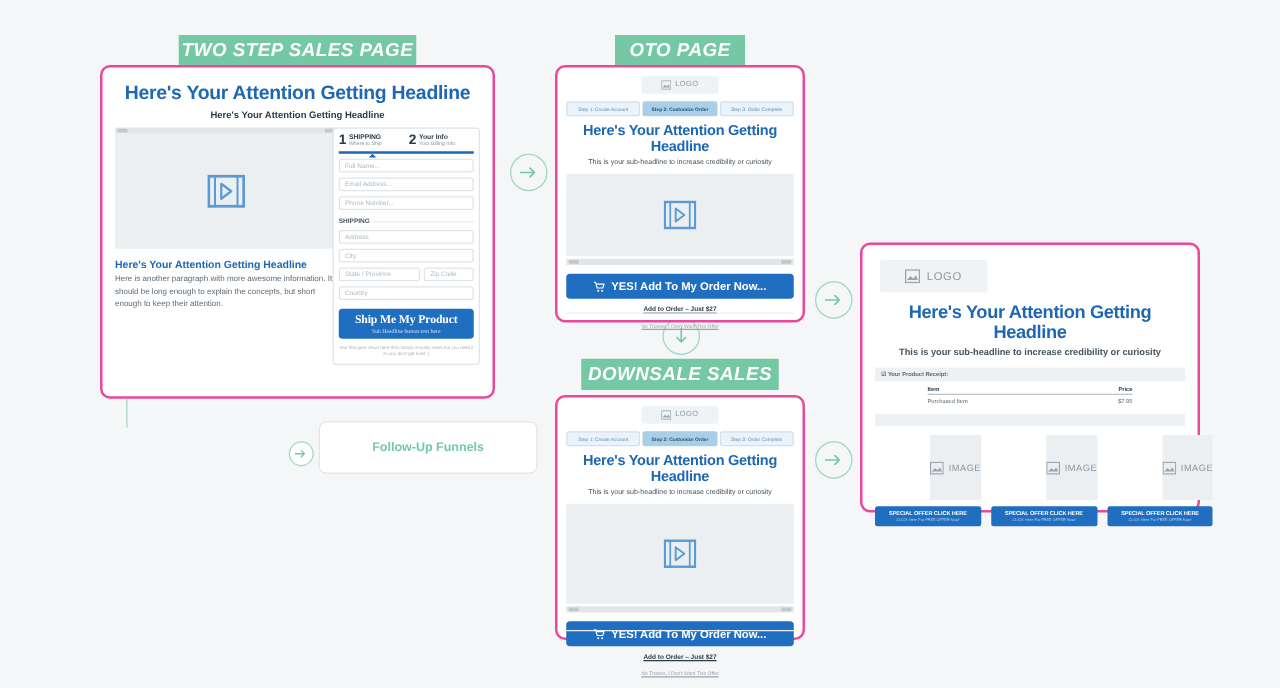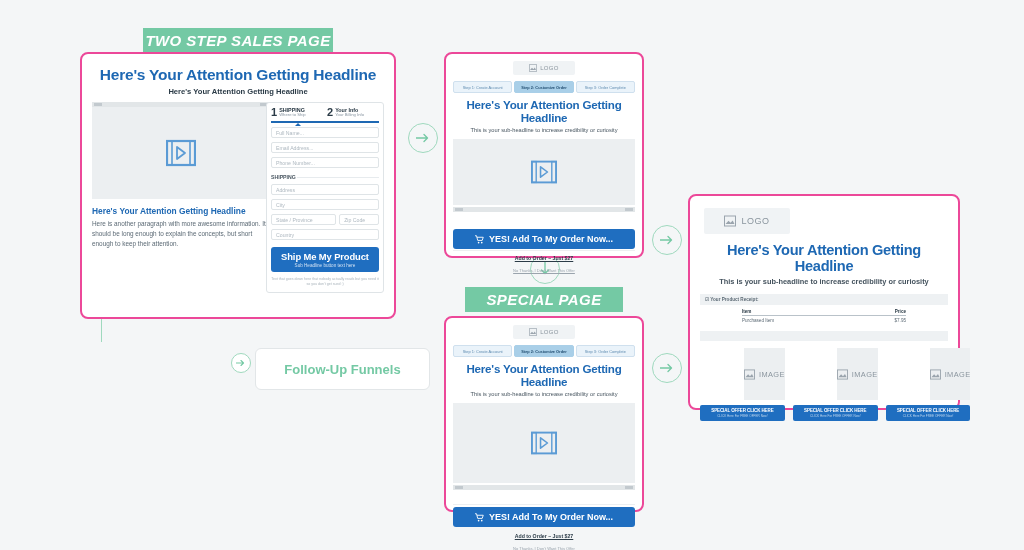--- a/index.html
+++ b/index.html
@@ -46,41 +46,41 @@
   .step-t1{font-size:5.4px;font-weight:bold;color:#2b3b47;line-height:1.15;}
   .step-t2{font-size:4.2px;color:#8794a0;line-height:1.15;}
   .caret{position:absolute;left:24px;bottom:-5px;width:0;height:0;
          border-left:3px solid transparent;border-right:3px solid transparent;border-bottom:3px solid #1e68b3;}
   .fld{border:1px solid #dfe4e7;border-radius:2px;height:11px;margin-top:4px;
        display:flex;align-items:center;padding-left:4px;color:#aeb8c0;font-size:5.2px;box-sizing:border-box;}
   .fld-row{display:flex;gap:3px;}
   .fld-row .fld{margin-top:4px;}
   .sect{font-size:5.2px;font-weight:bold;color:#4a5762;margin-top:6px;position:relative;}
   .sect:after{content:"";position:absolute;left:26px;right:0;top:50%;height:1px;background:#e7ebee;}
-  .cta{background:#1f6ec0;border-radius:3px;margin-top:7px;padding:4px 0;text-align:center;}
+  .cta{background:#1f6ec0;border-radius:3px;margin-top:7px;padding:4px 0;text-align:center;font-family:Liberation Serif, serif;}
   .cta-main{color:#fff;font-weight:bold;font-size:9.4px;letter-spacing:-.1px;}
   .cta-sub{color:#cfe0f2;font-size:4.6px;margin-top:1px;}
   .fineprint{color:#a9b3bb;font-size:3.6px;text-align:center;line-height:1.5;margin-top:5px;}
   #card-oto{left:444px;top:52px;width:200px;height:206px;}
   #card-down{left:444px;top:316px;width:200px;height:196px;}
   .m-logo{display:flex;align-items:center;justify-content:center;gap:3px;background:#f0f3f5;
           width:62px;margin:7px auto 0;padding:3px 0;border-radius:2px;}
   .m-logo span{font-size:6px;color:#8a959e;letter-spacing:.3px;}
   .m-steps{display:flex;gap:2px;margin:6px 7px 0;}
   .m-step{flex:1;border:1px solid #cfe0ee;background:#eaf3fa;border-radius:2px;
           text-align:center;font-size:3.9px;color:#5e8bb0;padding:2.5px 0;
           overflow:hidden;white-space:nowrap;}
   .m-step.active{background:#a9cfe8;color:#234f72;border-color:#a9cfe8;font-weight:bold;}
   .m-head{color:#1e68b3;font-weight:bold;font-size:11.6px;text-align:center;margin:5px 6px 0;letter-spacing:-.2px;}
   .m-sub{color:#46545f;font-size:5.7px;text-align:center;margin-top:3px;}
   .m-media{background:#eceff1;margin:6px 7px 0;height:66px;display:flex;align-items:center;justify-content:center;}
   #card-down .m-media{height:80px;}
   .m-scroll{height:5px;background:#e2e6e8;margin:0 7px;display:flex;align-items:center;justify-content:space-between;padding:0 2px;box-sizing:border-box;}
   .m-scroll i{display:block;width:8px;height:3px;background:#c2c9ce;}
-  .m-cta{background:#1f6ec0;border-radius:3px;margin:17px 7px 0;padding:5px 0;text-align:center;
+  .m-cta{background:#1f6ec0;border-radius:3px;margin:7px 7px 0;padding:5px 0;text-align:center;
          display:flex;align-items:center;justify-content:center;gap:5px;}
   .m-cta span{color:#fff;font-weight:bold;font-size:9px;}
   .m-link{display:block;text-align:center;color:#2b3b47;font-size:5.2px;margin-top:6px;text-decoration:underline;font-weight:bold;}
   .m-decline{display:block;text-align:center;color:#9aa4ad;font-size:4px;margin-top:7px;text-decoration:underline;}
   .m-foot{position:absolute;left:7px;right:7px;bottom:5px;border-top:1px solid #eceff1;}
 
   
   #card-wall{left:688px;top:194px;width:272px;height:216px;}
   .w-logo{display:flex;align-items:center;justify-content:center;gap:5px;background:#f0f3f5;
           width:86px;margin:12px 0 0 14px;padding:7px 0;border-radius:2px;}
@@ -99,21 +99,21 @@
   .w-img span{font-size:7.4px;color:#8a959e;letter-spacing:.4px;}
   .w-btn{background:#1f6ec0;border-radius:2px;margin-top:5px;padding:3px 0;text-align:center;}
   .w-btn b{display:block;color:#fff;font-size:4.5px;letter-spacing:-.1px;}
   .w-btn i{display:block;color:#bdd5ec;font-size:3.1px;font-style:normal;margin-top:1px;}
 
   
   .pill{position:absolute;background:#fff;border:1px solid #e2e6e8;border-radius:6px;
         display:flex;align-items:center;justify-content:center;
         color:#74c9a4;font-weight:bold;}
   #pill-automation{left:80px;top:342px;width:148px;height:40px;font-size:17px;letter-spacing:.2px;}
-  #pill-followup{left:255px;top:348px;width:173px;height:40px;font-size:13px;}
+  #pill-followup{left:255px;top:337px;width:173px;height:40px;font-size:10px;}
 
   
   .arrow-circle{position:absolute;width:28px;height:28px;border-radius:50%;
                 border:1.5px solid #9fd9be;display:flex;align-items:center;justify-content:center;background:#f4f6f7;}
   .line{position:absolute;background:#9fd9be;}
   .dot-link{position:absolute;width:18px;height:18px;border-radius:50%;border:1.2px solid #9fd9be;
             display:flex;align-items:center;justify-content:center;background:#fff;}
   svg{display:block;}
 </style>
 </head>
@@ -209,20 +209,21 @@
 
         <div class="cta">
           <div class="cta-main">Ship Me My Product</div>
           <div class="cta-sub">Sub Headline button text here</div>
         </div>
         <div class="fineprint">Text that goes down here that nobody actually reads but you need it so you don't get sued :)</div>
       </div>
     </div>
   </div>
 
+  <div class="badge" style="left:492px;top:28px;width:104px;height:25px;font-size:15px;">OTO PAGE</div>
 
   <div class="card" id="card-oto">
     <div class="m-logo">
       <svg width="8" height="8" viewBox="0 0 12 12">
           <rect x="0.5" y="1" width="11" height="10" fill="none" stroke="#9aa4ad"></rect>
           <path d="M1.5 9l3-3.2 2 2 2.2-2.4L10.5 9z" fill="#9aa4ad"></path>
         </svg>
       <span>LOGO</span>
     </div>
     <div class="m-steps">
@@ -250,21 +251,21 @@
           <circle cx="4.8" cy="10.2" r="1.1" fill="#fff"></circle>
           <circle cx="9" cy="10.2" r="1.1" fill="#fff"></circle>
         </svg>
       <span>YES! Add To My Order Now...</span>
     </div>
     <a class="m-link">Add to Order – Just $27</a>
     <a class="m-decline">No Thanks, I Don't Want This Offer</a>
     <div class="m-foot"></div>
   </div>
 
-  <div class="badge" style="left:465px;top:287px;width:158px;height:25px;font-size:15px;">SPECIAL PAGE</div>
+  <div class="badge" style="left:465px;top:287px;width:158px;height:25px;font-size:15px;">DOWNSALE SALES</div>
 
   <div class="card" id="card-down">
     <div class="m-logo">
       <svg width="8" height="8" viewBox="0 0 12 12">
           <rect x="0.5" y="1" width="11" height="10" fill="none" stroke="#9aa4ad"></rect>
           <path d="M1.5 9l3-3.2 2 2 2.2-2.4L10.5 9z" fill="#9aa4ad"></path>
         </svg>
       <span>LOGO</span>
     </div>
     <div class="m-steps">

